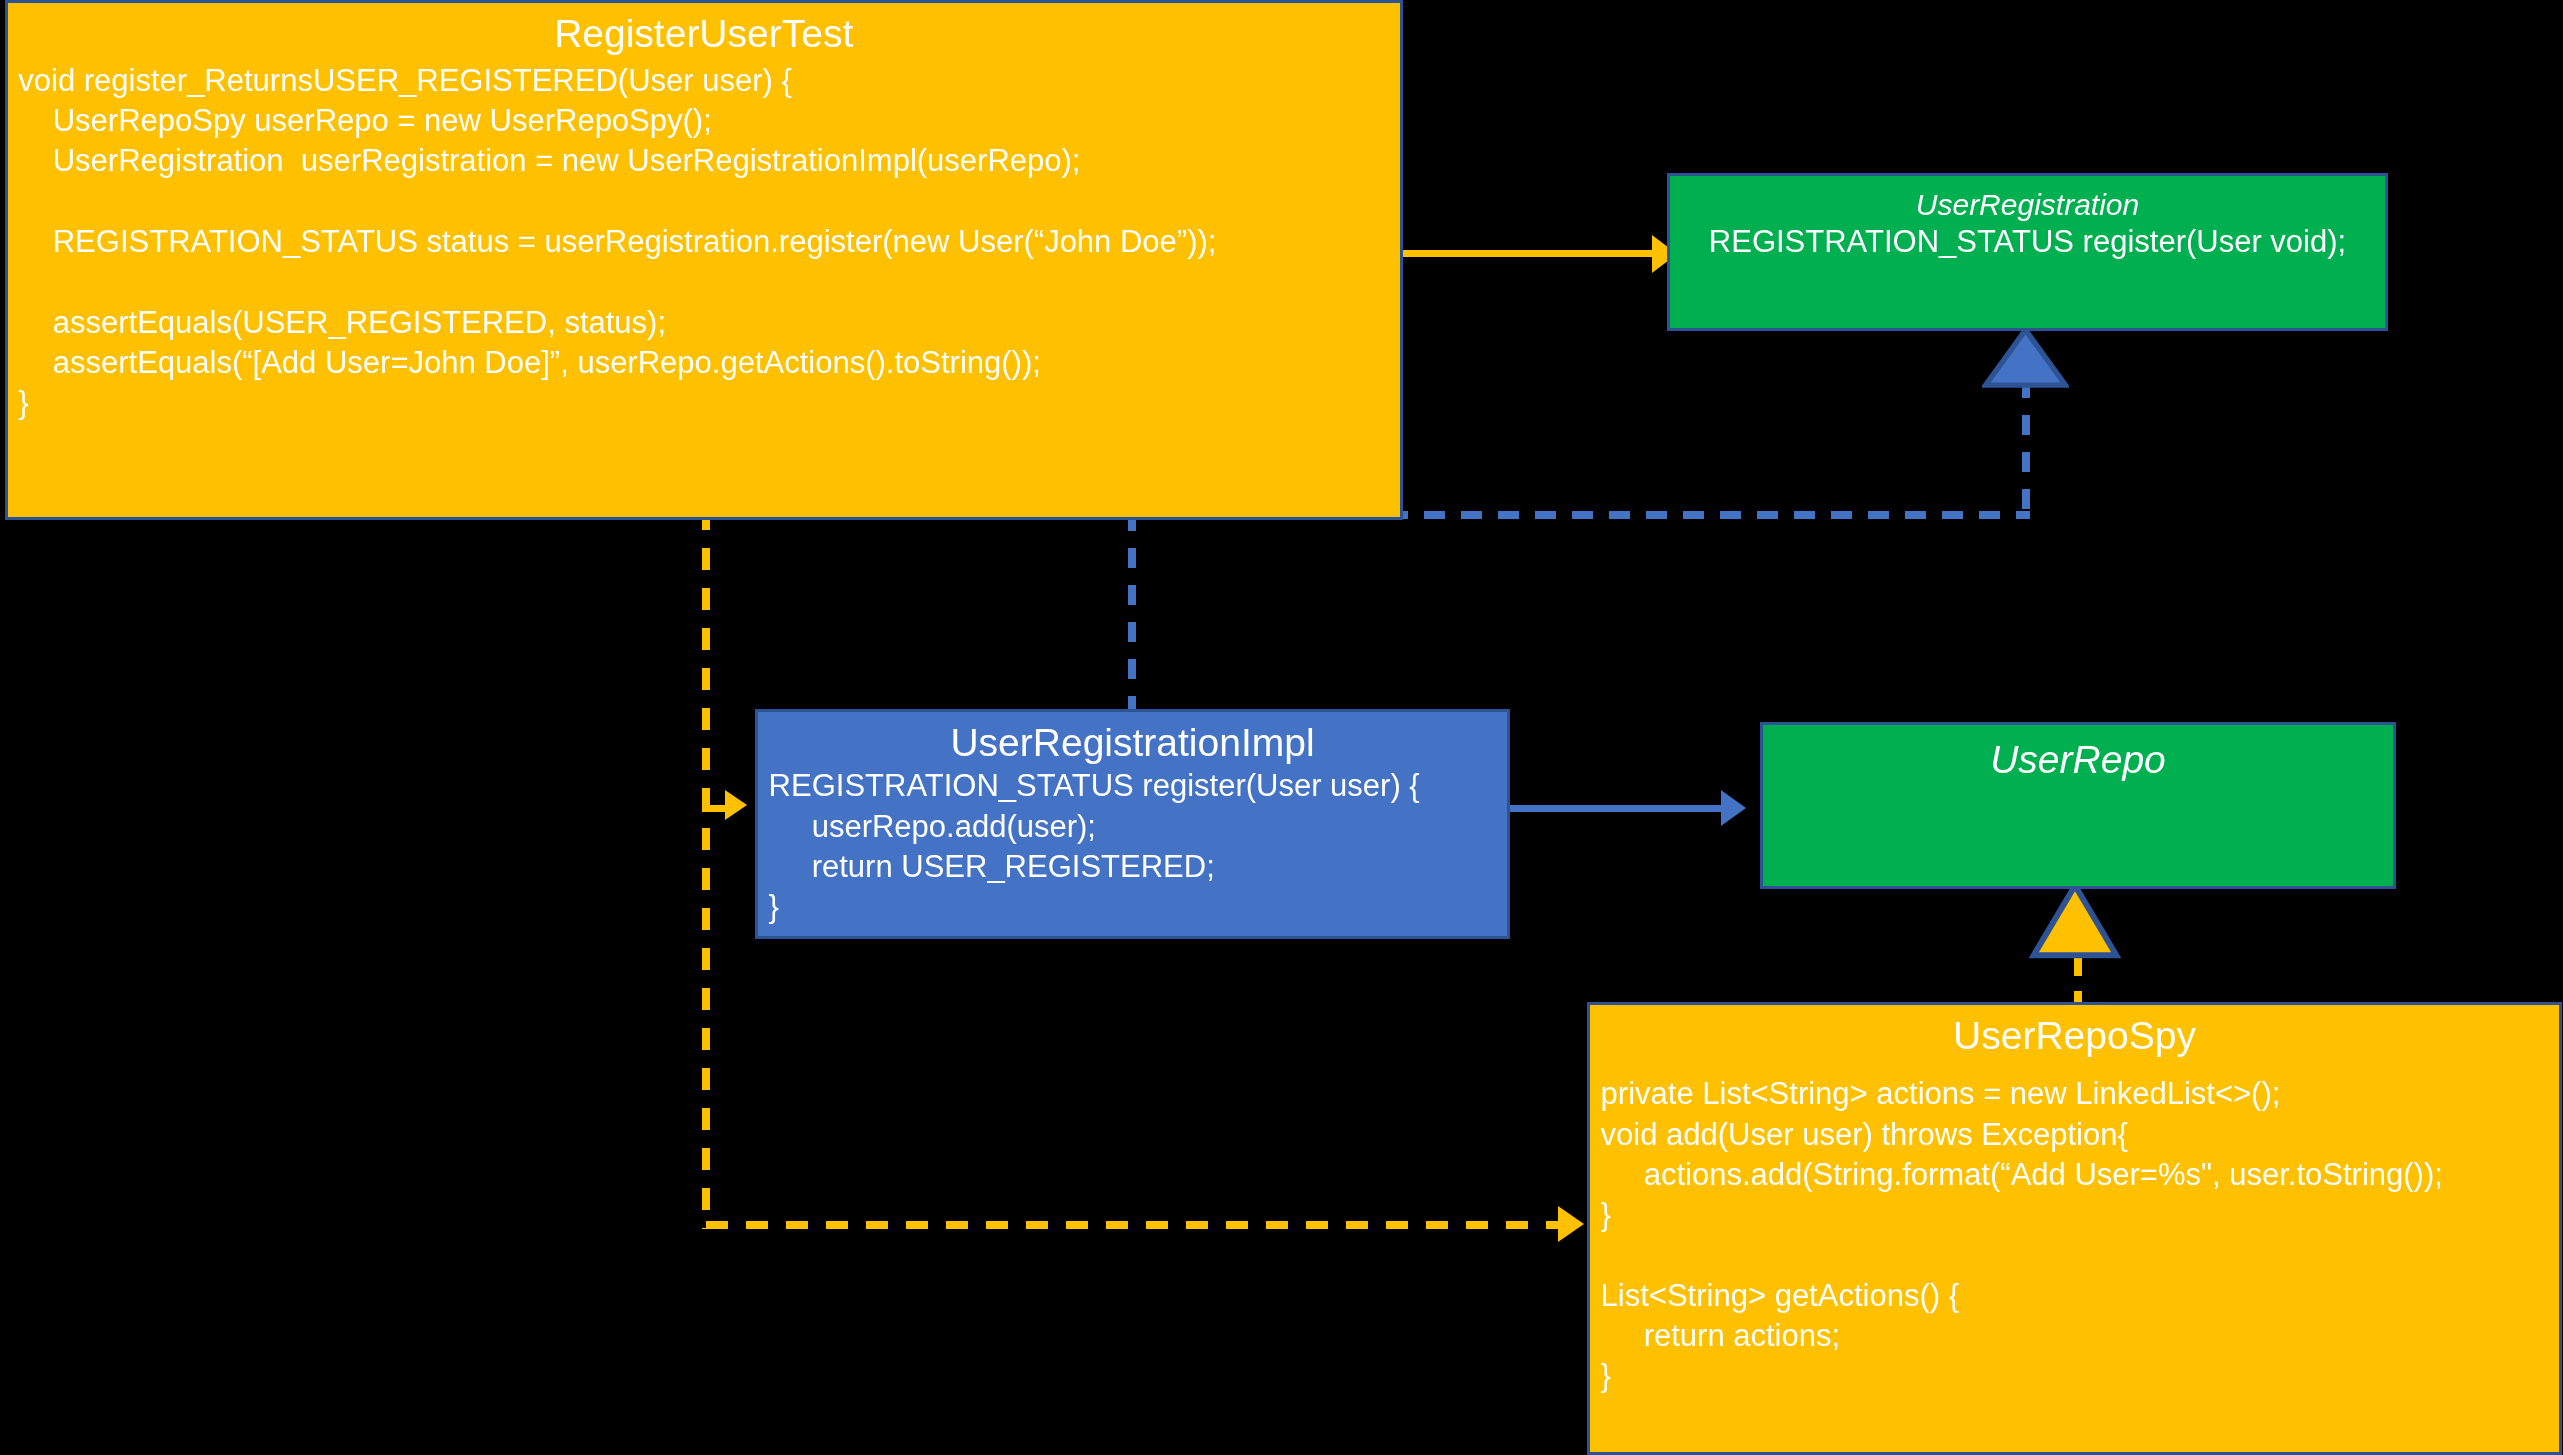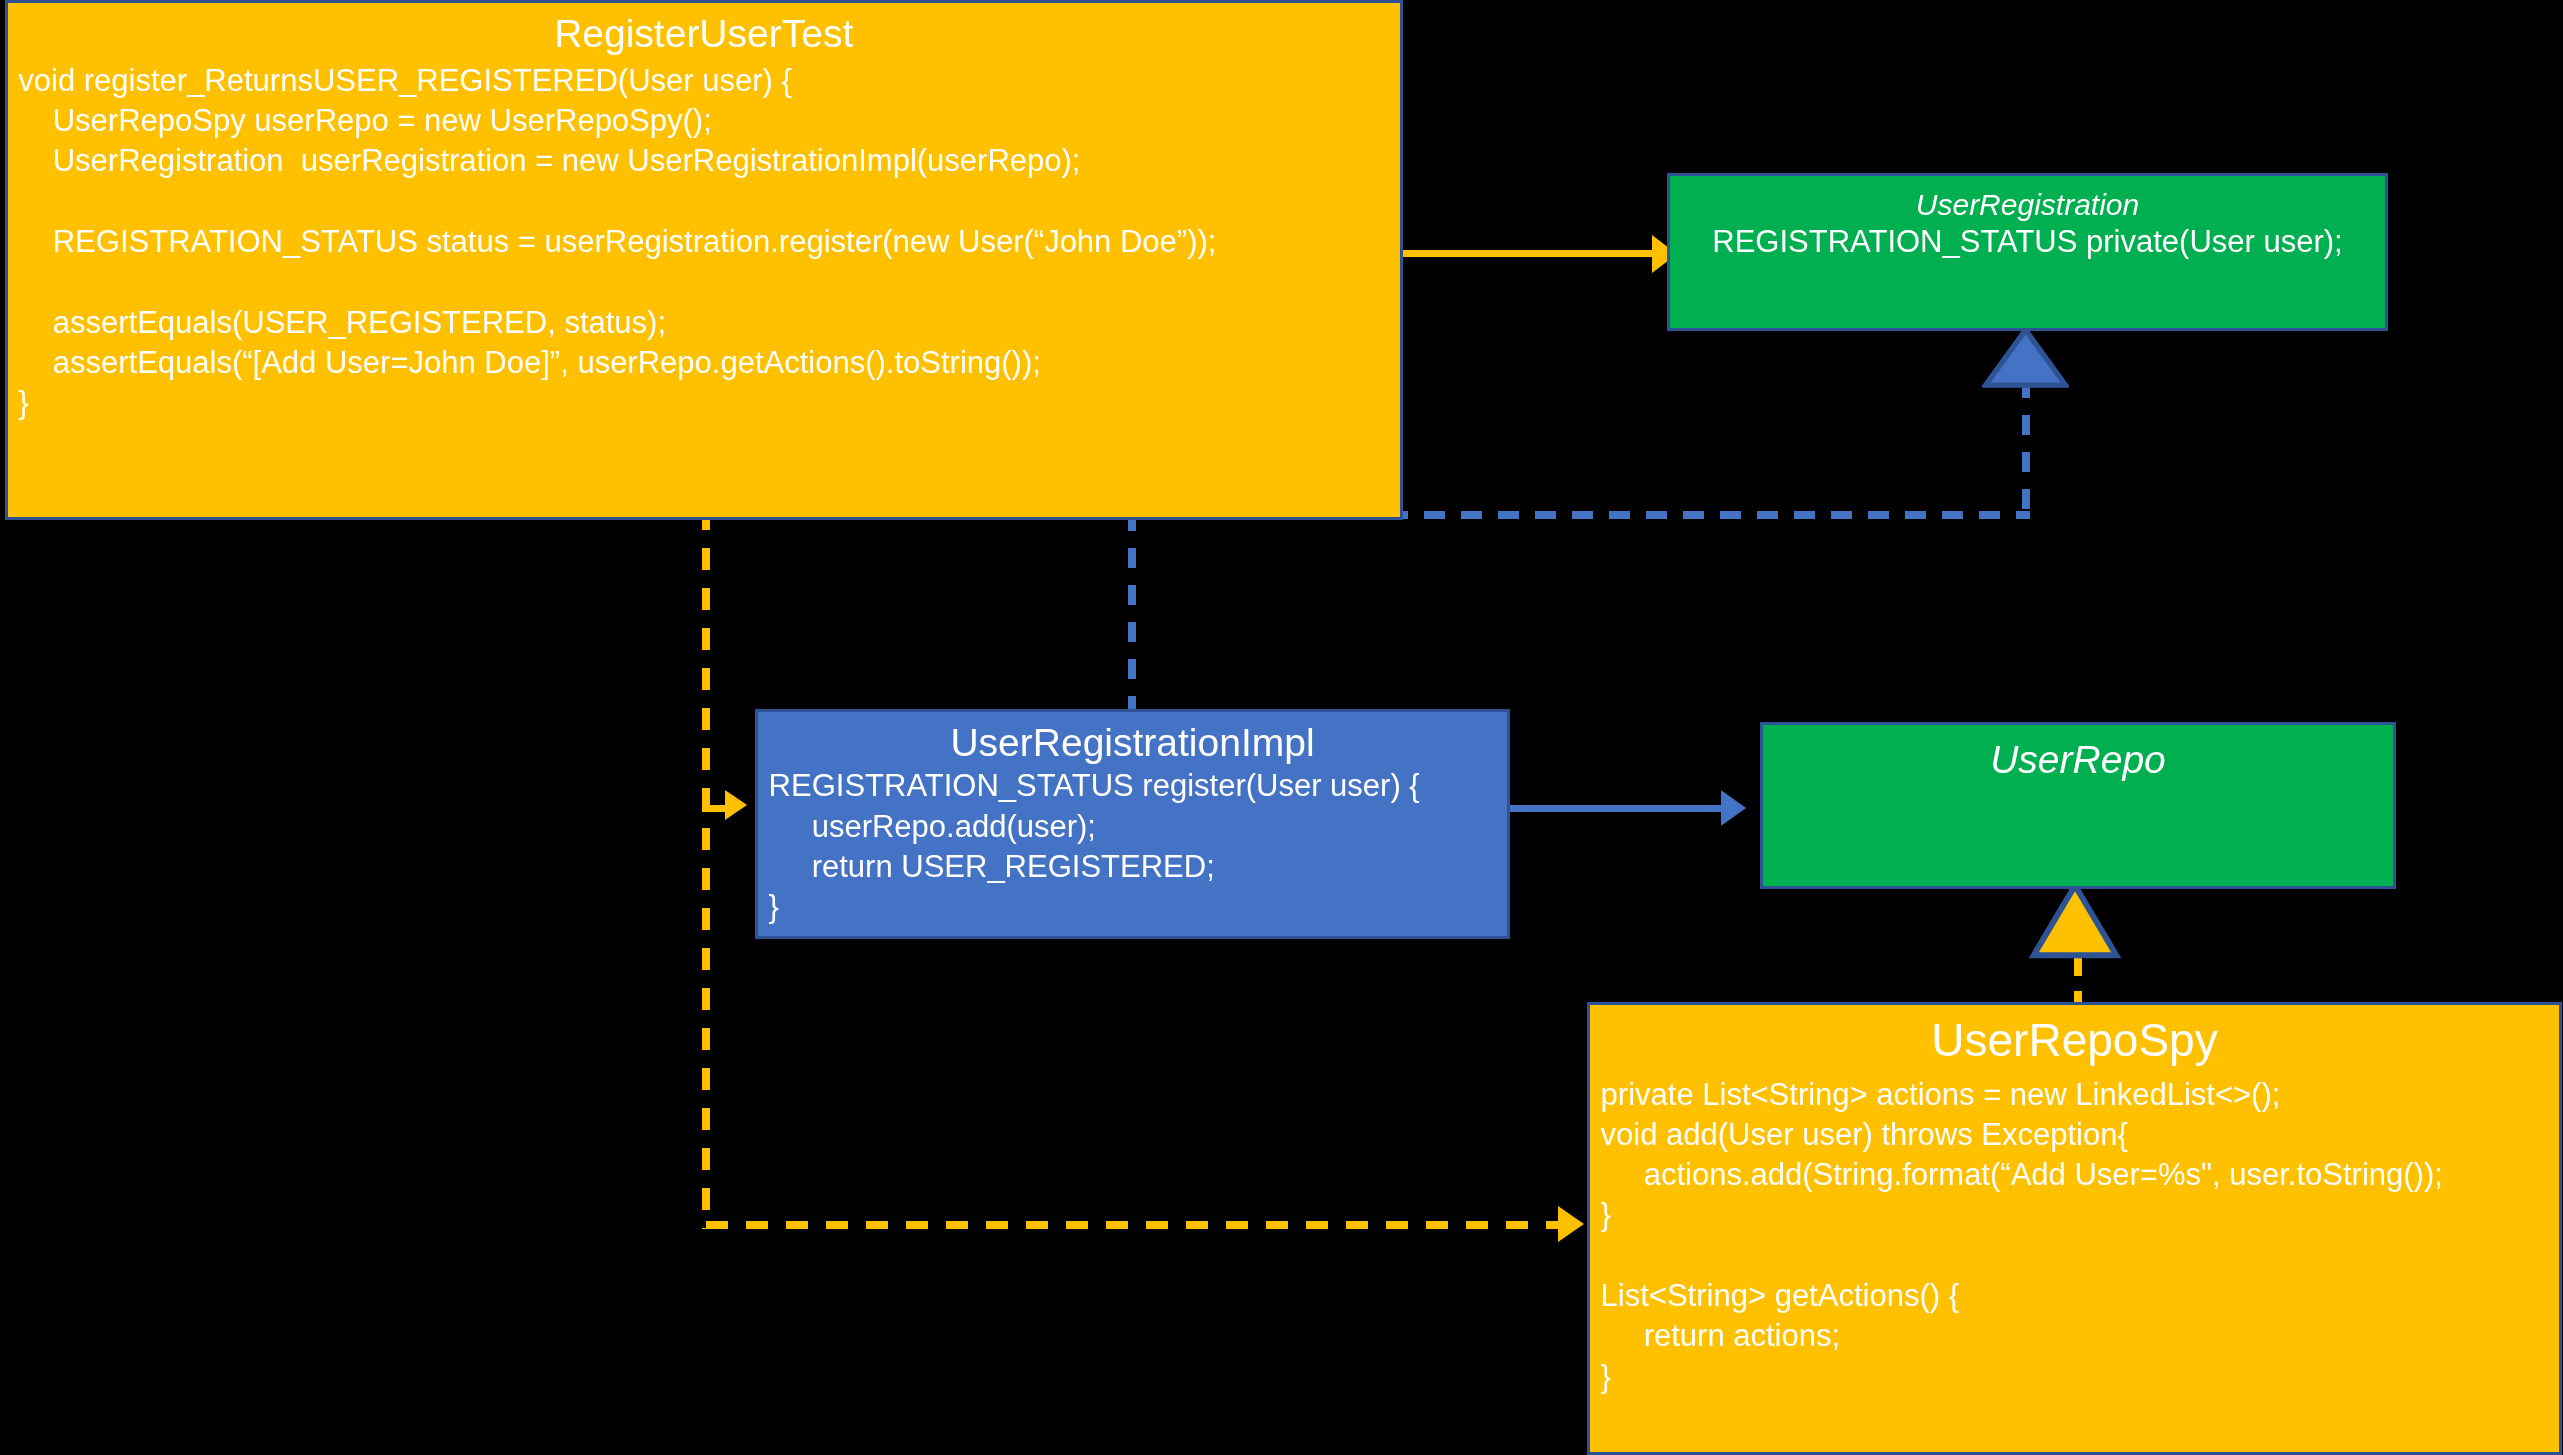--- a/index.html
+++ b/index.html
@@ -67,21 +67,21 @@
     left: 1760px; top: 722px; width: 636px; height: 167px;
     padding: 11.8px 5.9px 0 5.9px;
   }
   #box-user-repo .title { font-size: 39px; }
   #box-user-repo .body { text-align: center; }
 
   #box-user-repo-spy {
     left: 1587px; top: 1002px; width: 975px; height: 453px;
     padding: 8.3px 10.6px 0 10.6px;
   }
-  #box-user-repo-spy .title { font-size: 46px; margin-bottom: 7px; }
+  #box-user-repo-spy .title { font-size: 39px; margin-bottom: 15px; }
 
   
   .conn { position: absolute; }
 
   
   #conn-test-to-registration-line {
     left: 1403px; top: 250px; width: 260px; height: 7px;
     background: #FFC000;
   }
   #conn-test-to-registration-head {
@@ -196,21 +196,21 @@
 
     REGISTRATION_STATUS status = userRegistration.register(new User(“John Doe”));
 
     assertEquals(USER_REGISTERED, status);
     assertEquals(“[Add User=John Doe]”, userRepo.getActions().toString());
 }</span>
   </div>
 
   <div class="box box-green" id="box-user-registration">
     <span class="title italic">UserRegistration</span>
-    <span class="body">REGISTRATION_STATUS private(User user);</span>
+    <span class="body">REGISTRATION_STATUS register(User void);</span>
   </div>
 
   <div class="box box-blue" id="box-user-registration-impl">
     <span class="title">UserRegistrationImpl</span>
     <span class="body">REGISTRATION_STATUS register(User user) {
      userRepo.add(user);
      return USER_REGISTERED;
 }</span>
   </div>
 

